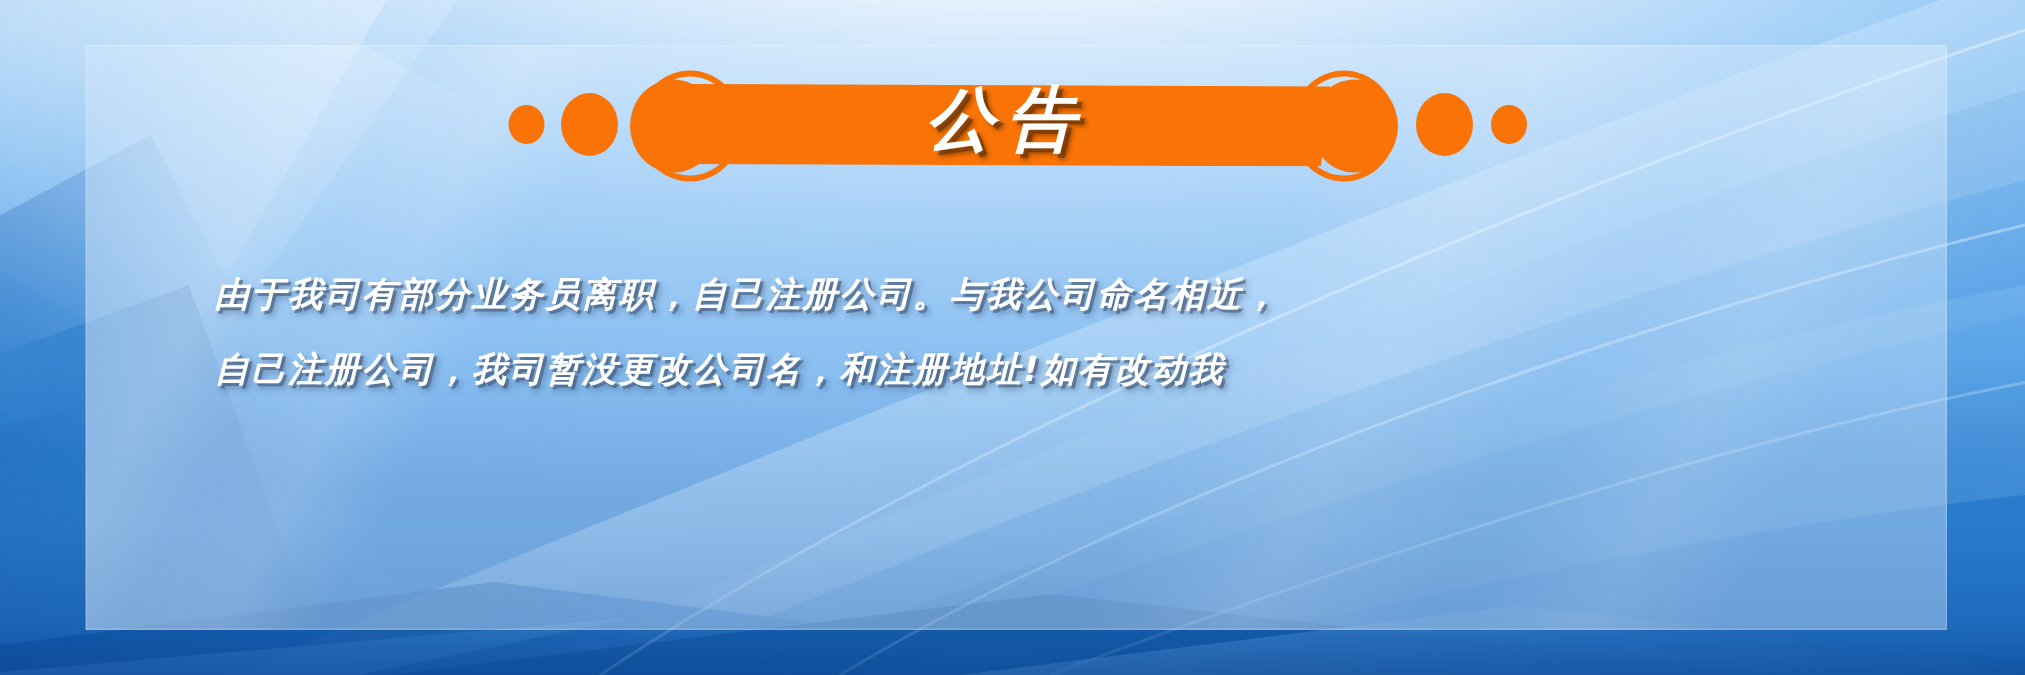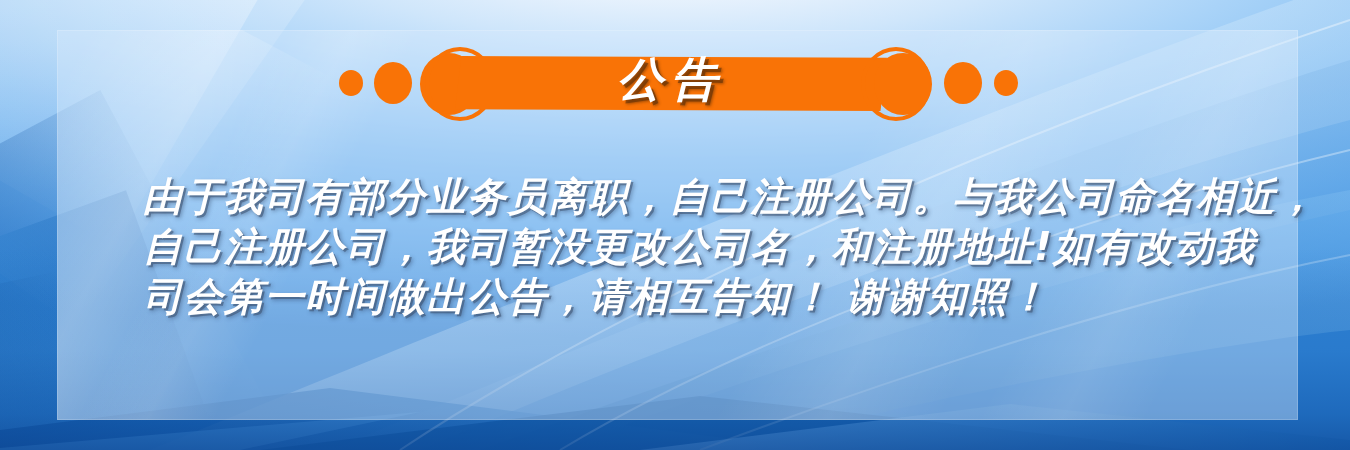--- a/index.html
+++ b/index.html
@@ -168,21 +168,21 @@
   }
 
   
   .body-text {
     position: absolute;
     left: 143px;
     top: 172px;
     width: 1080px;
   }
   .body-line {
-    font-size: 39px;
+    font-size: 23px;
     font-weight: bold;
     line-height: 50px;
     letter-spacing: 1.5px;
     color: #ffffff;
     text-shadow:
        2px 2px 0 rgba(60,80,110,0.55),
        3px 3px 4px rgba(40,60,95,0.45);
     white-space: nowrap;
   }
 </style>
@@ -262,16 +262,15 @@
     <span class="big-dot" style="left:874px; top:9px;"></span>
     <span class="dot" style="left:944px; top:18px; width:38px; height:42px;"></span>
     <span class="dot" style="left:994px; top:26px; width:24px; height:26px;"></span>
   </div>
 
   <div class="title">公告</div>
 
   <div class="body-text">
     <div class="body-line">由于我司有部分业务员离职，自己注册公司。与我公司命名相近，</div>
     <div class="body-line">自己注册公司，我司暂没更改公司名，和注册地址!如有改动我</div>
-    <div class="body-line">司会第一时间做出公告，请相互告知！ 谢谢知照！</div>
   </div>
 
 </div>
 
 </body></html>

